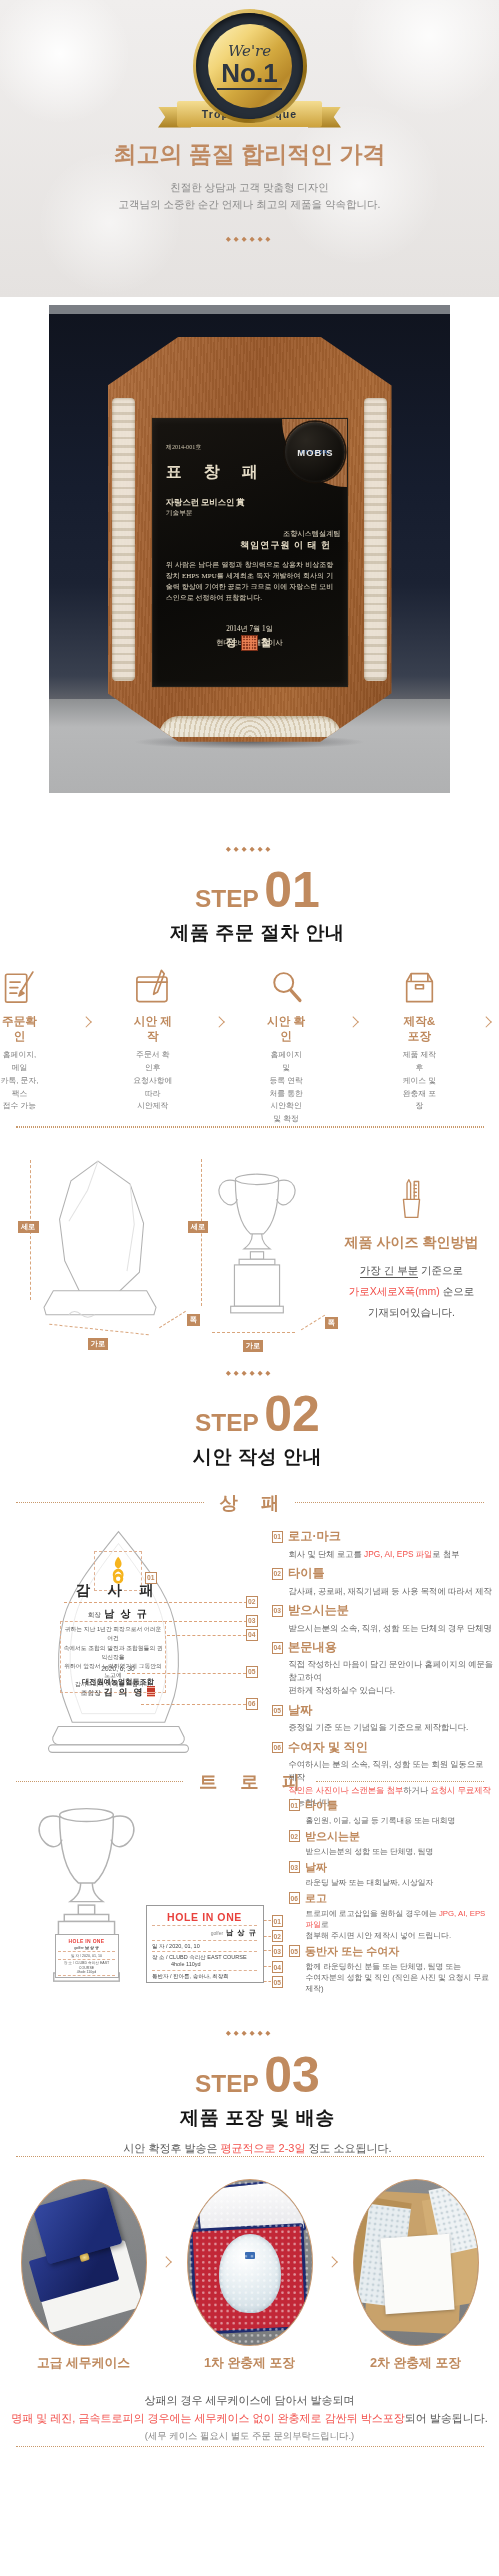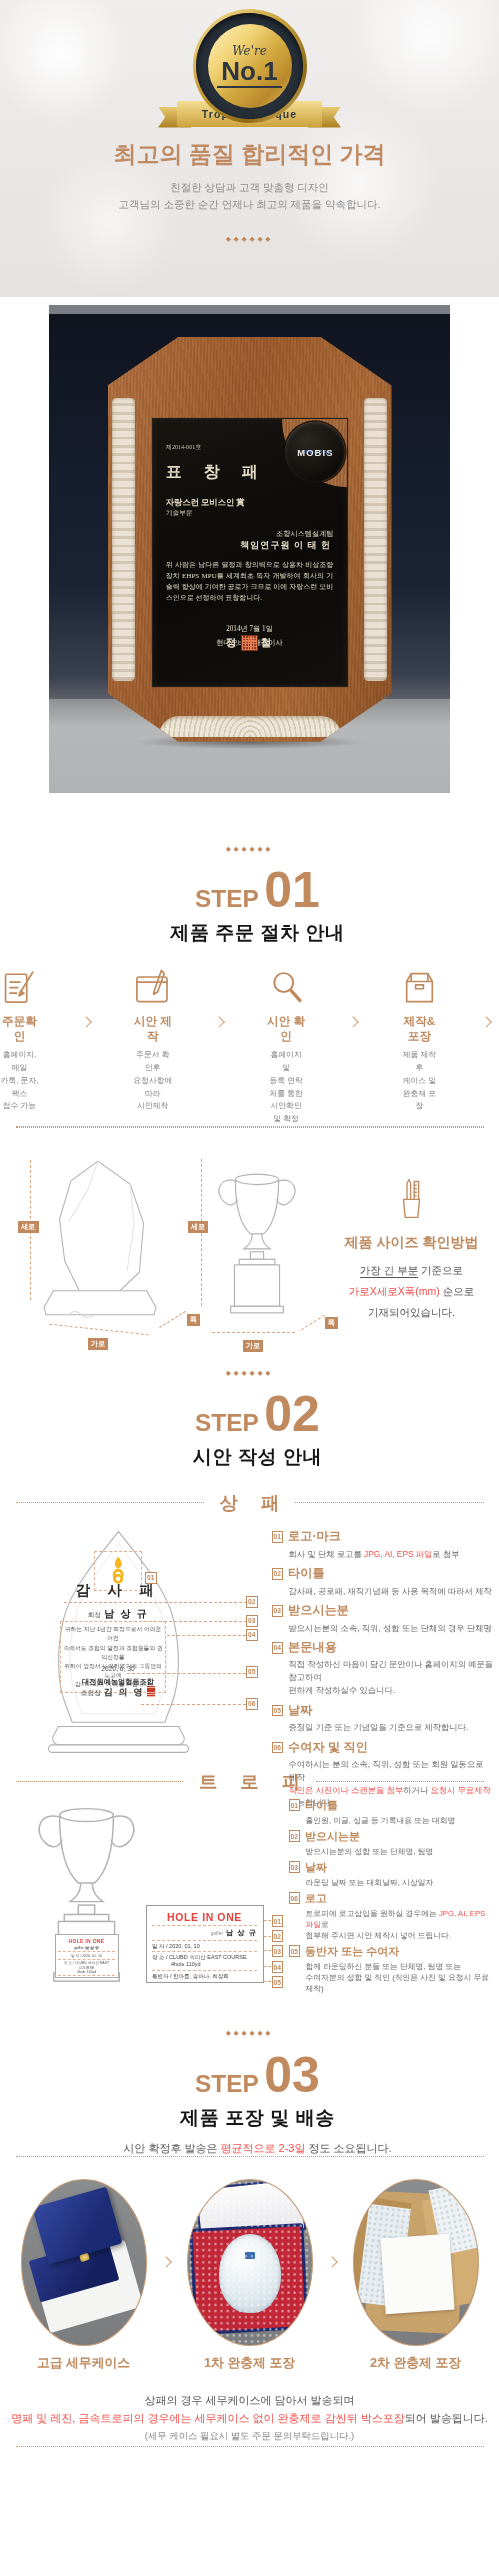--- a/index.html
+++ b/index.html
@@ -15,21 +15,21 @@
       radial-gradient(circle at 22% 75%, rgba(255,255,255,.6), rgba(255,255,255,0) 16%),
       linear-gradient(#f0eeed,#e5e2e0); }
   .badge { width:114px; height:114px; margin:9px auto 0; position:relative; z-index:3; }
   .b-ring1 { position:absolute; inset:0; border-radius:50%;
     background:linear-gradient(140deg,#f7e29a,#caa23c 40%,#8f6a14 75%,#e9cf7e); }
   .b-ring2 { position:absolute; inset:3.9px; border-radius:50%; background:#262e38;
     box-shadow:inset 0 2.8px 6.7px rgba(0,0,0,.65); }
   .b-core { position:absolute; inset:15px; border-radius:50%;
     background:linear-gradient(135deg,#fdf3c0 0%,#f2d579 30%,#d3a93f 55%,#b8892a 78%,#e6c76a 100%);
     display:flex; flex-direction:column; align-items:center; justify-content:center; }
-  .b-script { font-family:"DejaVu Serif", serif; font-style:italic; font-size:12px; color:#333b46; }
+  .b-script { font-family:"DejaVu Serif", serif; font-style:italic; font-size:15px; color:#333b46; }
   .b-no1 { font-size:26px; font-weight:800; color:#2e3641; border-bottom:2.2px solid #2e3641; padding:0 4.4px 1.7px; line-height:1.05; }
   .ribbon { position:relative; width:183px; height:25.5px; margin:-22px auto 0; z-index:2; }
   .rib-l, .rib-r { position:absolute; top:5.5px; width:33px; height:21px;
     background:linear-gradient(#e7c96f,#a97f22); }
   .rib-l { left:0; clip-path:polygon(0 0,100% 0,100% 100%,0 100%,22% 50%); }
   .rib-r { right:0; clip-path:polygon(0 0,100% 0,78% 50%,100% 100%,0 100%); }
   .rib-mid { position:absolute; left:19px; right:19px; top:0; bottom:0; border-radius:2.2px;
     background:linear-gradient(#f4dd92,#cda23c); display:flex; align-items:center; justify-content:center;
     color:#2e3641; font-weight:700; font-size:10.5px; letter-spacing:1.1px; }
   .hero-title { margin-top:12.2px; font-size:23px; font-weight:800; color:#bf8a62; }
@@ -70,21 +70,21 @@
     background:radial-gradient(circle at 35% 30%, #2a2620, #0f0d0a 72%);
     box-shadow:0 0 0 1.7px rgba(22,17,11,.9), inset 0 1.1px 3.9px rgba(255,255,255,.14);
     display:flex; flex-direction:column; align-items:center; justify-content:center; }
   .lg1 { font-family:"Liberation Sans", sans-serif; font-style:italic; font-weight:800; font-size:5.5px; color:#3d6db5; letter-spacing:0.6px; }
   .lg2 { font-family:"Liberation Sans", sans-serif; font-weight:800; font-size:9.4px; color:#e9e9e7; letter-spacing:1.1px; }
   .plate span, .plate p, .plate div.txt { position:absolute; }
   .pl-serial { left:13.3px; top:24.4px; font-size:6.1px; color:#cdc4ad; }
   .pl-title { left:13.3px; top:43px; font-size:16px; letter-spacing:9px; font-weight:700; }
   .pl-award { left:13.3px; top:78px; font-size:8.3px; font-weight:700; }
   .pl-div { left:13.3px; top:90px; font-size:6.7px; }
-  .pl-team { right:13px; top:110px; font-size:7.2px; }
+  .pl-team { right:6px; top:110px; font-size:7.2px; }
   .pl-recipient { right:15.5px; top:120px; font-size:9px; font-weight:700; letter-spacing:1.1px; }
   .pl-body { left:13.3px; right:13.3px; top:141px; font-size:7px; line-height:11px; text-align:justify; position:absolute; }
   .pl-date { left:0; right:0; top:205px; text-align:center; font-size:7.2px; }
   .pl-sign { position:absolute; left:0; right:0; top:224px; display:flex; align-items:center; justify-content:center; gap:5px; }
   .pl-sign .s1 { font-size:7.2px; } .pl-sign .s2 { font-size:10.5px; font-weight:700; letter-spacing:2.2px; }
   .seal { width:16.6px; height:16.6px; background:#913c22; border:0.6px solid #7a2f18; flex:0 0 auto;
     background-image:repeating-linear-gradient(0deg, rgba(235,130,85,.85) 0 1.1px, rgba(0,0,0,0) 1.1px 2.8px),
                      repeating-linear-gradient(90deg, rgba(235,130,85,.85) 0 1.1px, rgba(0,0,0,0) 1.1px 2.8px); }
 
   

